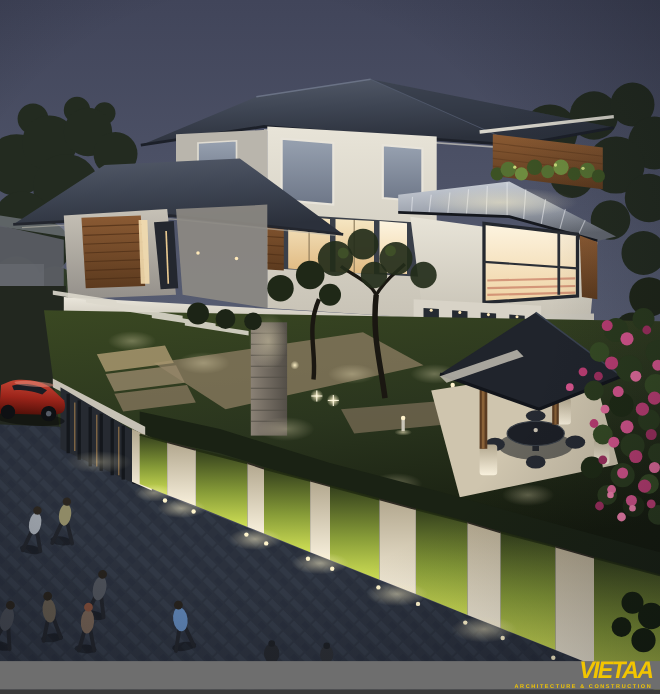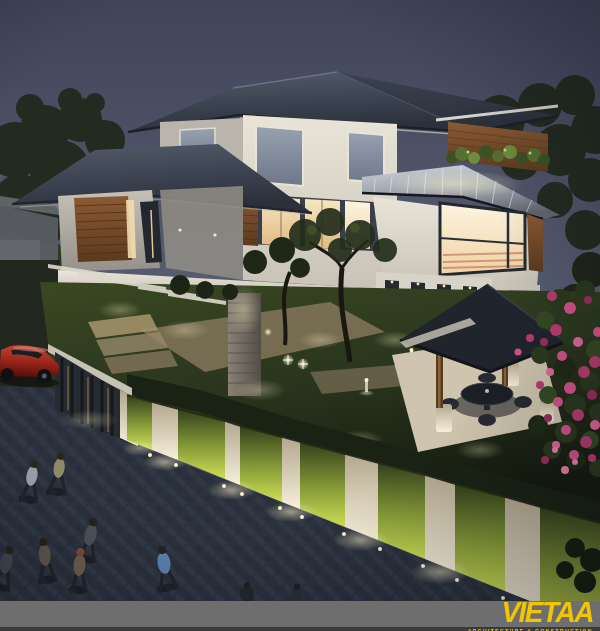--- a/index.html
+++ b/index.html
@@ -18,21 +18,21 @@
   .lawn-mid{stop-color:var(--lawn_green,#2a351e);}
   .hedge-lo{stop-color:var(--hedge_lit,#cfdf55);}
   .car-mid{stop-color:var(--car_red,#9c241a);}
   .vignette{position:absolute;left:0;top:0;width:600px;height:631px;pointer-events:none;
             background:radial-gradient(ellipse at 38% 42%, rgba(0,0,0,0) 52%, rgba(8,10,18,.38) 100%);}
   .banner{position:absolute;left:0;top:601px;width:600px;height:26px;
           background:var(--banner_gray,#6e6e6e);}
   .banner-edge{position:absolute;left:0;top:627px;width:600px;height:4px;background:#3a3a3a;}
   .logo{position:absolute;right:7px;top:599px;text-align:right;line-height:1;}
   .logo-word{color:var(--logo_yellow,#f2c500);font-weight:800;font-style:italic;
-             font-size:28px;letter-spacing:-1.5px;transform:scaleY(1.04);}
+             font-size:21px;letter-spacing:-1.5px;transform:scaleY(1.04);}
   .logo-tag{color:var(--logo_yellow,#f2c500);font-size:5px;font-weight:bold;
             letter-spacing:1.45px;margin-top:2px;}
   .pl{stroke:#20232a;stroke-width:3.5;stroke-linecap:round;}
 </style>
 </head>
 <body>
 
 <div class="frame">
 <svg width="600" height="631" viewBox="0 0 600 631">
   <defs>

